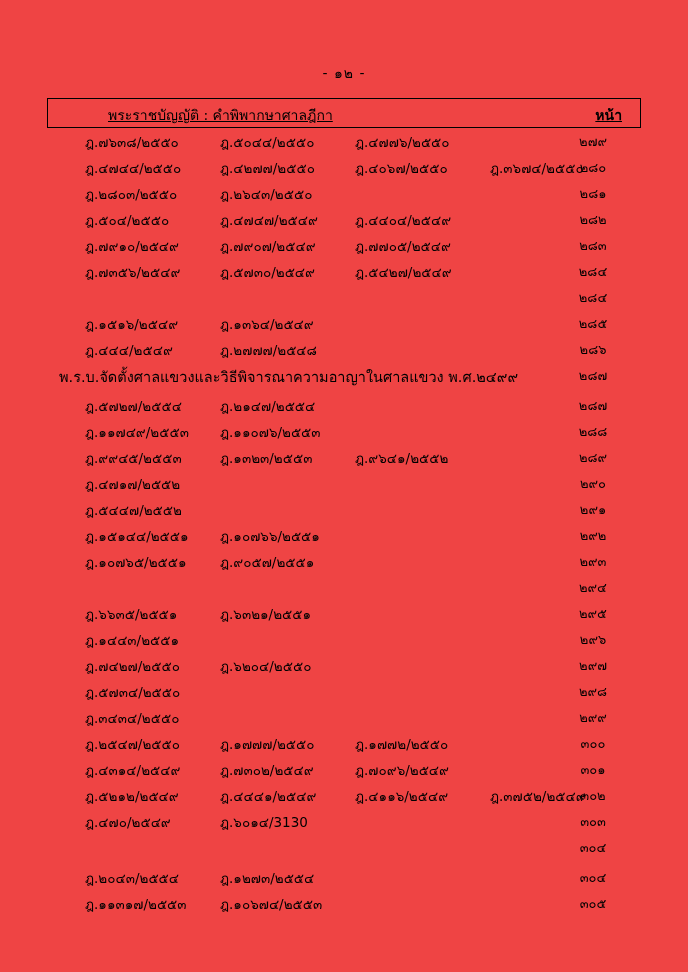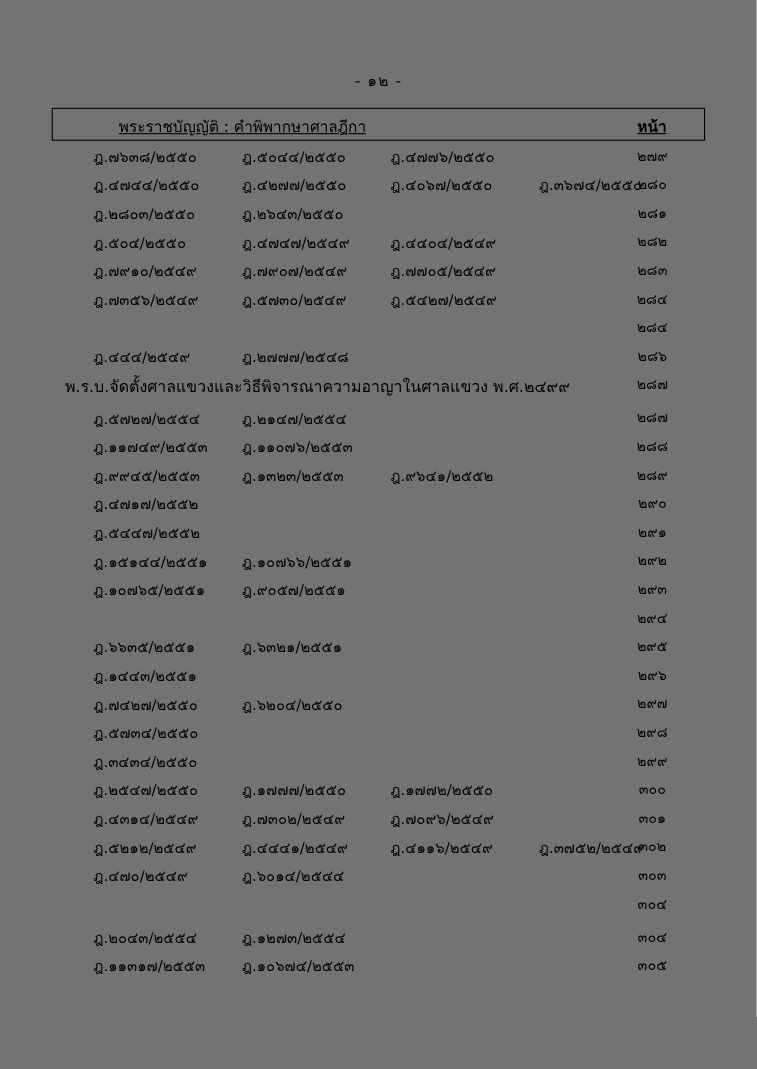--- a/index.html
+++ b/index.html
@@ -8,21 +8,21 @@
     background: #ffffff;
   }
   body {
     font-family: "DejaVu Sans", "Liberation Sans", sans-serif;
     color: #000000;
   }
   .page {
     position: relative;
     width: 688px;
     height: 972px;
-    background: #737373;
+    background: #ef4444;
     overflow: hidden;
     box-sizing: border-box;
   }
   .folio {
     position: absolute;
     top: 62px;
     left: 0;
     width: 688px;
     text-align: center;
     font-size: 14px;
@@ -46,21 +46,21 @@
     position: absolute;
     left: 60px;
     top: 5px;
     font-size: 14px;
     font-weight: normal;
     text-decoration: underline;
     white-space: nowrap;
   }
   .header-page {
     position: absolute;
-    right: 34px;
+    right: 18px;
     top: 5px;
     font-size: 14px;
     font-weight: bold;
     text-decoration: underline;
     white-space: nowrap;
     margin-left: 20px;
   }
   .body-area {
     position: absolute;
     top: 131px;
@@ -147,20 +147,24 @@
         <div class="pageno">๒๘๓</div>
       </div>
       <div class="row">
         <div class="cites indent"><span class="cite">ฎ.๗๓๕๖/๒๕๔๙</span><span class="cite">ฎ.๕๗๓๐/๒๕๔๙</span><span class="cite last">ฎ.๕๔๒๗/๒๕๔๙</span></div>
         <div class="pageno">๒๘๔</div>
       </div>
       <div class="row">
         <div class="pageno">๒๘๔</div>
       </div>
       <div class="row">
+        <div class="cites indent"><span class="cite">ฎ.๑๕๑๖/๒๕๔๙</span><span class="cite last">ฎ.๑๓๖๔/๒๕๔๙</span></div>
+        <div class="pageno">๒๘๕</div>
+      </div>
+      <div class="row">
         <div class="cites indent"><span class="cite">ฎ.๔๔๔/๒๕๔๙</span><span class="cite last">ฎ.๒๗๗๗/๒๕๔๘</span></div>
         <div class="pageno">๒๘๖</div>
       </div>
       <div class="row section">
         <div class="section-title">พ.ร.บ.จัดตั้งศาลแขวงและวิธีพิจารณาความอาญาในศาลแขวง พ.ศ.๒๔๙๙</div>
         <div class="pageno">๒๘๗</div>
       </div>
       <div class="row">
         <div class="cites indent"><span class="cite">ฎ.๕๗๒๗/๒๕๕๔</span><span class="cite last">ฎ.๒๑๔๗/๒๕๕๔</span></div>
         <div class="pageno">๒๘๗</div>
@@ -218,21 +222,21 @@
       </div>
       <div class="row">
         <div class="cites indent"><span class="cite">ฎ.๔๓๑๔/๒๕๔๙</span><span class="cite">ฎ.๗๓๐๒/๒๕๔๙</span><span class="cite last">ฎ.๗๐๙๖/๒๕๔๙</span></div>
         <div class="pageno">๓๐๑</div>
       </div>
       <div class="row">
         <div class="cites indent"><span class="cite">ฎ.๕๒๑๒/๒๕๔๙</span><span class="cite">ฎ.๔๔๔๑/๒๕๔๙</span><span class="cite">ฎ.๔๑๑๖/๒๕๔๙</span><span class="cite last">ฎ.๓๗๕๒/๒๕๔๙</span></div>
         <div class="pageno">๓๐๒</div>
       </div>
       <div class="row">
-        <div class="cites indent"><span class="cite">ฎ.๔๗๐/๒๕๔๙</span><span class="cite last">ฎ.๖๐๑๔/๒๕๔๔</span></div>
+        <div class="cites indent"><span class="cite">ฎ.๔๗๐/๒๕๔๙</span><span class="cite last">ฎ.๖๐๑๔/3130</span></div>
         <div class="pageno">๓๐๓</div>
       </div>
       <div class="row section">
         <div class="pageno">๓๐๔</div>
       </div>
       <div class="row">
         <div class="cites indent"><span class="cite">ฎ.๒๐๔๓/๒๕๕๔</span><span class="cite last">ฎ.๑๒๗๓/๒๕๕๔</span></div>
         <div class="pageno">๓๐๔</div>
       </div>
       <div class="row">

